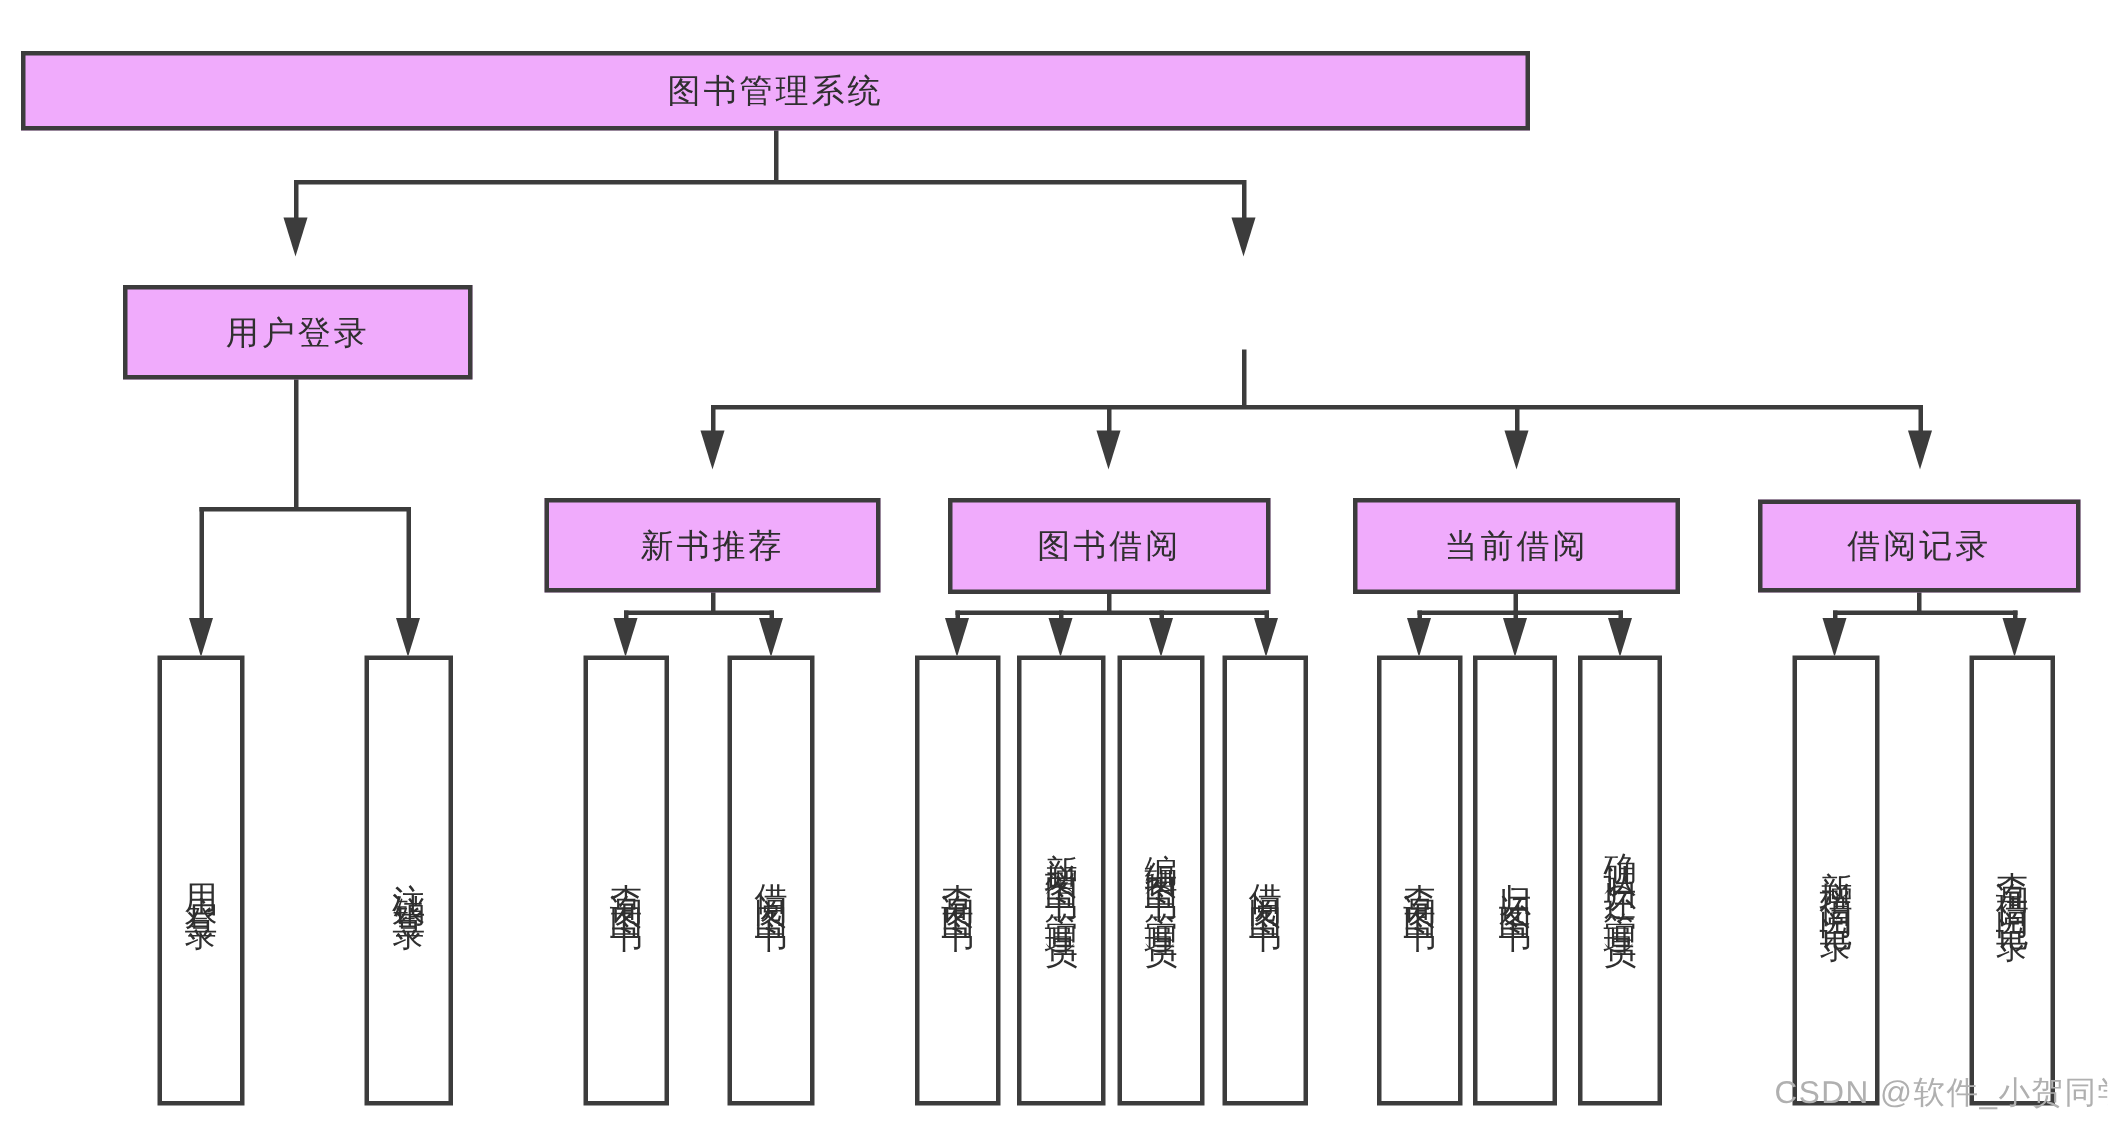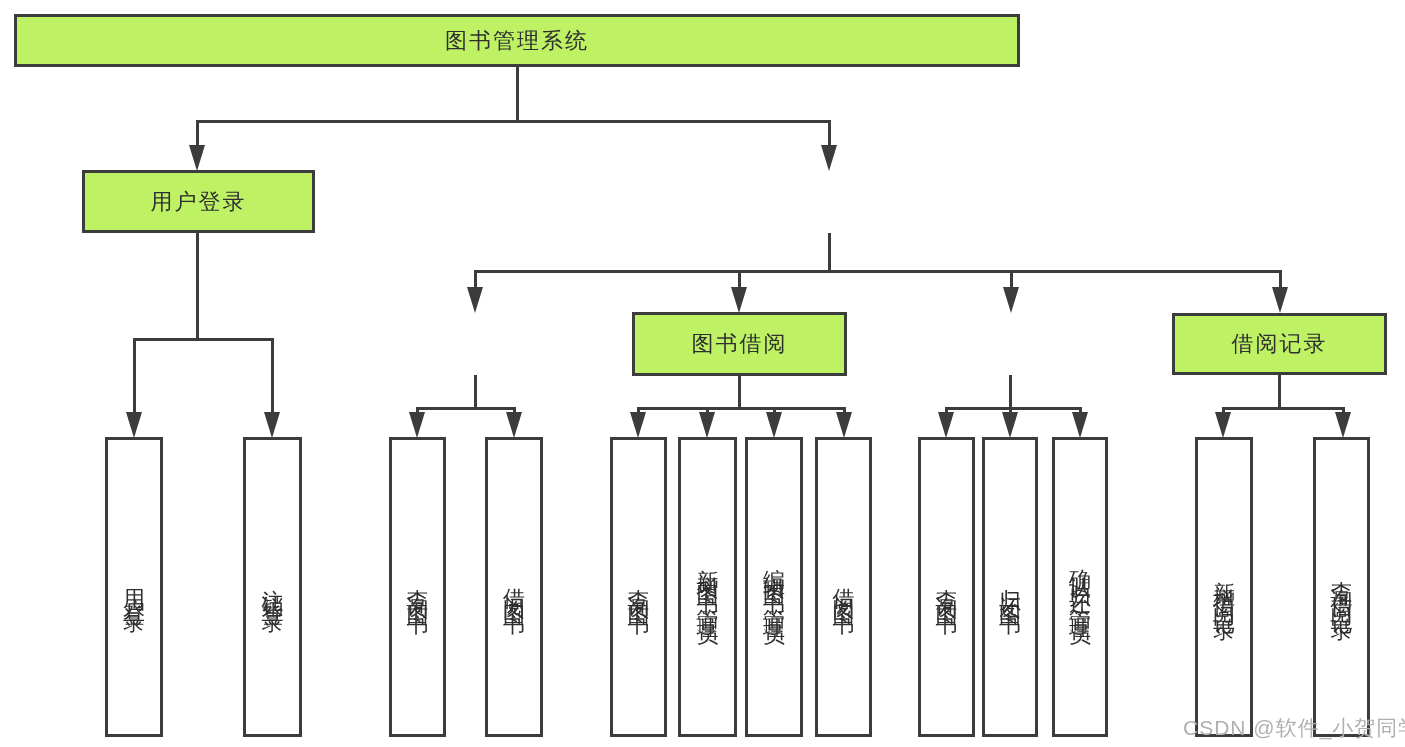--- a/index.html
+++ b/index.html
@@ -14,29 +14,30 @@
     width: 1405px;
     height: 747px;
     background: var(--background);
     font-family: "Liberation Sans", "DejaVu Sans", sans-serif;
     color: var(--text);
     overflow: hidden;
   }
   .node-h {
     position: absolute;
     box-sizing: border-box;
-    background: #bef264;
+    background: #f0abfc;
     border: 3px solid var(--line);
     display: flex;
     align-items: center;
     justify-content: center;
     font-size: 22px;
     letter-spacing: 2px;
     white-space: nowrap;
     z-index: 2;
+    margin-top: 20px;
   }
   .node-v {
     position: absolute;
     box-sizing: border-box;
     top: 437px;
     height: 300px;
     background: #ffffff;
     border: 3px solid var(--line);
     display: flex;
     align-items: center;
@@ -103,22 +104,28 @@
   <div class="hl" style="left:474px; top:270px; width:808px;"></div>
   <div class="vl" style="left:474px; top:270px; height:20px;"></div>
   <div class="vl" style="left:738px; top:270px; height:20px;"></div>
   <div class="vl" style="left:1010px; top:270px; height:20px;"></div>
   <div class="vl" style="left:1279px; top:270px; height:20px;"></div>
   <div class="ah" style="left:467px; top:287px;"></div>
   <div class="ah" style="left:731px; top:287px;"></div>
   <div class="ah" style="left:1003px; top:287px;"></div>
   <div class="ah" style="left:1272px; top:287px;"></div>
 
+  <div class="node-h" style="left:363px; top:312px; width:224px; height:63px;">
+    <span>新书推荐</span>
+  </div>
   <div class="node-h" style="left:632px; top:312px; width:215px; height:64px;">
     <span>图书借阅</span>
+  </div>
+  <div class="node-h" style="left:902px; top:312px; width:218px; height:64px;">
+    <span>当前借阅</span>
   </div>
   <div class="node-h" style="left:1172px; top:313px; width:215px; height:62px;">
     <span>借阅记录</span>
   </div>
 
   <div class="vl" style="left:474px; top:375px; height:34px;"></div>
   <div class="hl" style="left:416px; top:407px; width:100px;"></div>
   <div class="vl" style="left:416px; top:407px; height:12px;"></div>
   <div class="vl" style="left:513px; top:407px; height:12px;"></div>
   <div class="ah" style="left:409px; top:412px;"></div>

